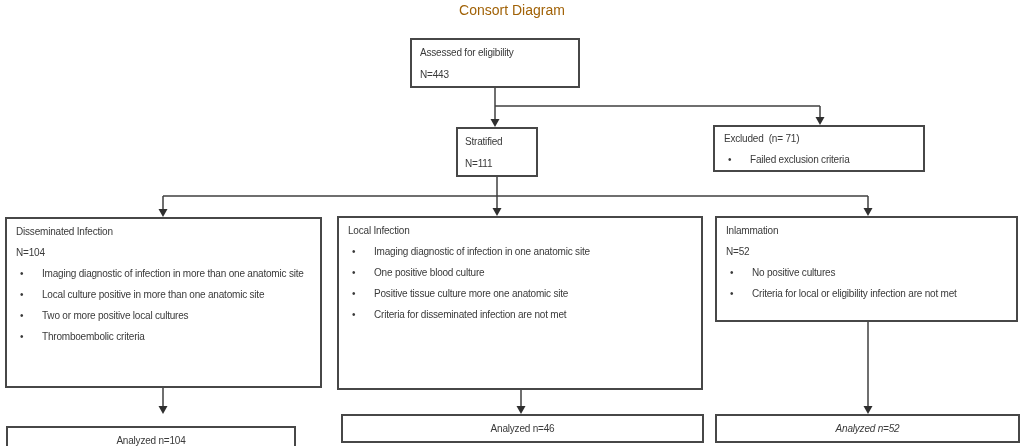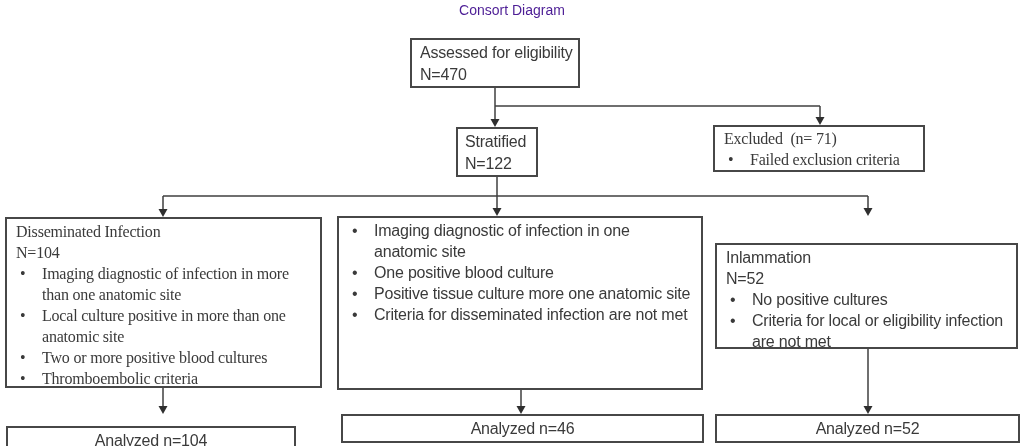--- a/index.html
+++ b/index.html
@@ -1,49 +1,49 @@
 <!DOCTYPE html>
 <html><head>
 <meta charset="utf-8">
 <style>
   * { margin:0; padding:0; box-sizing:border-box; }
   html,body { background:#ffffff; }
   body { font-family:"Liberation Sans", sans-serif; color:#3a3a3a; }
   .canvas { position:relative; width:1024px; height:446px; background:#fff; overflow:hidden; }
   .diagram-title {
     position:absolute; top:2px; left:0; width:100%;
-    text-align:center; font-size:14px; color:#4c1d95;
+    text-align:center; font-size:14px; color:#a16207;
   }
   .box {
     position:absolute; border:2px solid #474747; background:#fff;
-    font-size:16px; line-height:21px; letter-spacing:-0.2px; color:#3a3a3a;
+    font-size:10px; line-height:21px; letter-spacing:-0.2px; color:#3a3a3a;
   }
   .pad-sm { padding:2px 2px 2px 8px; }
   .row { white-space:nowrap; }
   .pre { white-space:pre-wrap; }
   
   .assessed   { left:410px; top:38px;  width:170px; height:50px; line-height:22px; }
   .stratified { left:456px; top:127px; width:82px;  height:50px; line-height:22px; padding:2px 2px 2px 7px; }
-  .excluded   { left:713px; top:125px; width:212px; height:47px; padding:1px 2px 1px 9px; line-height:21px;font-family:Liberation Serif, serif; }
+  .excluded   { left:713px; top:125px; width:212px; height:47px; padding:1px 2px 1px 9px; line-height:21px; }
   
-  .arm0 { left:5px;   top:217px; width:317px; height:171px;font-family:Liberation Serif, serif; }
+  .arm0 { left:5px;   top:217px; width:317px; height:171px; }
   .arm1 { left:337px; top:216px; width:366px; height:174px; }
-  .arm2 { left:715px; top:216px; width:303px; height:106px;margin-top:27px; }
+  .arm2 { left:715px; top:216px; width:303px; height:106px; }
   .arm-inner { padding:2px 4px 2px 9px; }
   
   ul.bullets { list-style:none; }
   ul.bullets li { display:flex; align-items:flex-start; }
   ul.bullets .dot { flex:0 0 26px; padding-left:4px; }
   ul.bullets .txt { flex:1 1 auto; }
   .excluded ul.bullets .txt { white-space:nowrap; }
   
   .analyzed { text-align:center; line-height:25px; padding-top:0; }
   .an0 { left:6px;   top:414px; width:290px; height:29px;margin-top:12px; }
   .an1 { left:341px; top:414px; width:363px; height:29px; }
-  .an2 { left:715px; top:414px; width:305px; height:29px; }
+  .an2 { left:715px; top:414px; width:305px; height:29px;font-style:italic; }
   
   .connectors { position:absolute; left:0; top:0; width:1024px; height:446px; pointer-events:none; }
 </style>
 </head>
 <body>
 
 <div class="canvas">
 
   <div class="diagram-title">Consort Diagram</div>
 
@@ -67,26 +67,26 @@
       <polygon points="158.5,209 167.5,209 163,217"></polygon>
       <polygon points="863.5,208 872.5,208 868,216"></polygon>
       <polygon points="158.5,406 167.5,406 163,414"></polygon>
       <polygon points="516.5,406 525.5,406 521,414"></polygon>
       <polygon points="863.5,406 872.5,406 868,414"></polygon>
     </g>
   </svg>
 
   <div class="box assessed pad-sm">
     <div class="row">Assessed for eligibility</div>
-    <div class="row">N=470</div>
+    <div class="row">N=443</div>
   </div>
 
   <div class="box stratified">
     <div class="row">Stratified</div>
-    <div class="row">N=122</div>
+    <div class="row">N=111</div>
   </div>
 
   <div class="box excluded">
     <div class="pre">Excluded  (n= 71)</div>
     <ul class="bullets">
       <li>
         <span class="dot">•</span>
         <span class="txt">Failed exclusion criteria</span>
       </li>
     </ul>
@@ -100,32 +100,33 @@
         <li>
           <span class="dot">•</span>
           <span class="txt">Imaging diagnostic of infection in more than one anatomic site</span>
         </li>
         <li>
           <span class="dot">•</span>
           <span class="txt">Local culture positive in more than one anatomic site</span>
         </li>
         <li>
           <span class="dot">•</span>
-          <span class="txt">Two or more positive blood cultures</span>
+          <span class="txt">Two or more positive local cultures</span>
         </li>
         <li>
           <span class="dot">•</span>
           <span class="txt">Thromboembolic criteria</span>
         </li>
       </ul>
     </div>
   </div>
 
   <div class="box arm1">
     <div class="arm-inner">
+      <div class="row">Local Infection</div>
       <ul class="bullets">
         <li>
           <span class="dot">•</span>
           <span class="txt">Imaging diagnostic of infection in one anatomic site</span>
         </li>
         <li>
           <span class="dot">•</span>
           <span class="txt">One positive blood culture</span>
         </li>
         <li>

